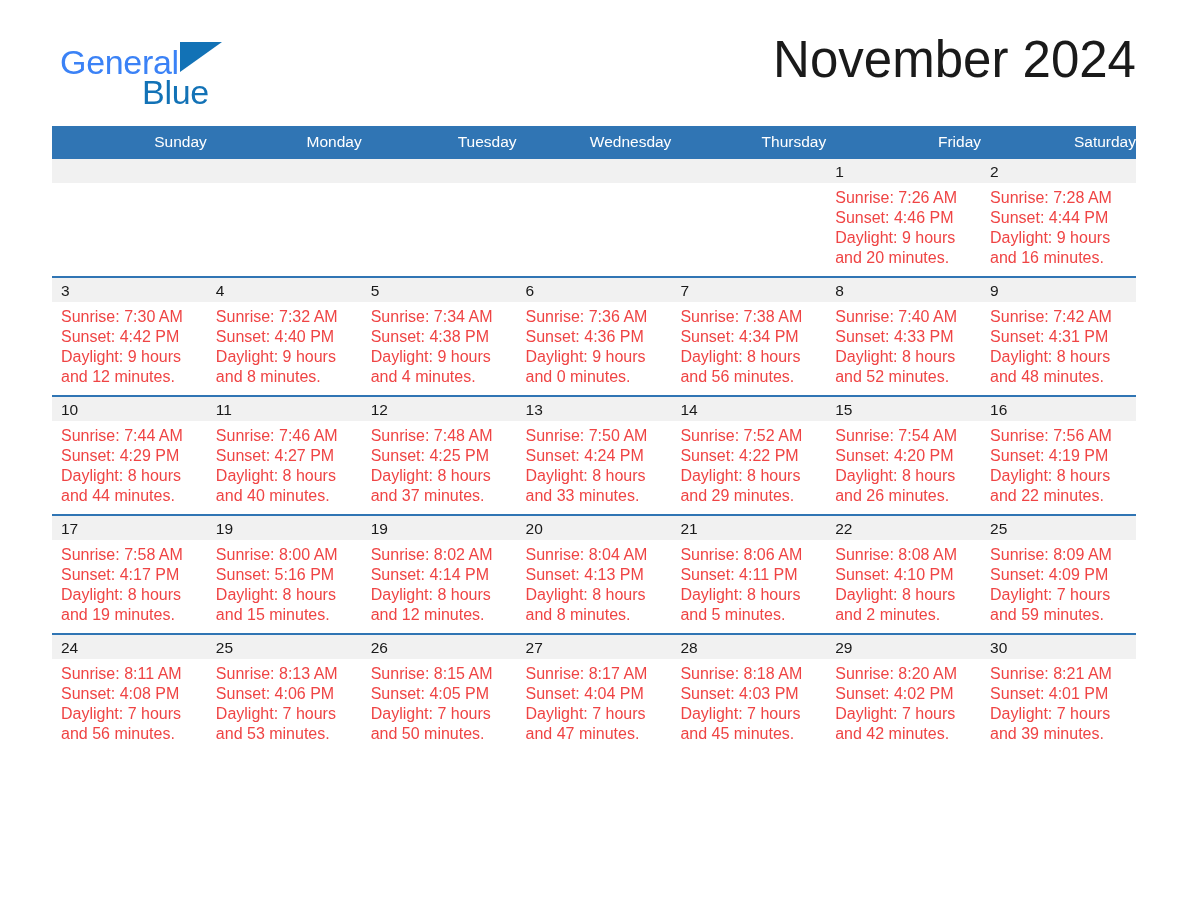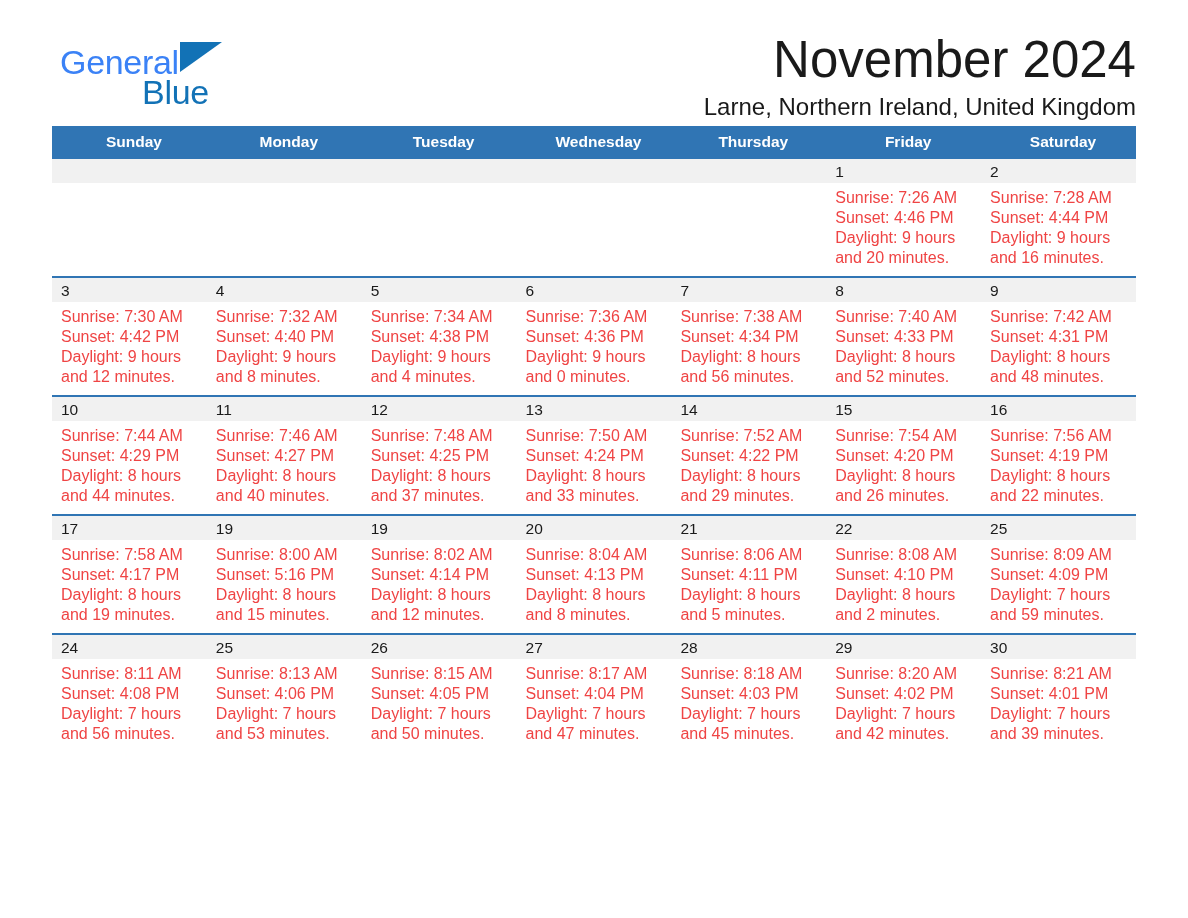--- a/index.html
+++ b/index.html
@@ -84,23 +84,23 @@
   
   .calendar {
     width: 1084px;
     border-collapse: collapse;
     table-layout: fixed;
     margin-top: 14px;
   }
   .calendar th {
     background: #3075b4;
     color: #ffffff;
-    font-weight: bold;
+    font-weight: normal;
     font-size: 15.5px;
-    text-align: center;
+    text-align: right;
     padding: 6px 0 7px 9px;
     height: 20px;
     border: none;
   }
   .calendar td {
     vertical-align: top;
     padding: 0;
     width: 154.85px;
     height: 117px;
     border: none;
@@ -141,21 +141,20 @@
 
   <div class="header">
 
     <div class="logo">
       <span class="logo-general">General</span><span class="logo-tri"></span>
       <span class="logo-blue">Blue</span>
     </div>
 
     <div class="title-block">
       <h1 class="month-title">November 2024</h1>
-      <h2 class="location-title">Larne, Northern Ireland, United Kingdom</h2>
     </div>
   </div>
 
   <table class="calendar">
     <thead>
       <tr>
         <th>Sunday</th>
         <th>Monday</th>
         <th>Tuesday</th>
         <th>Wednesday</th>

